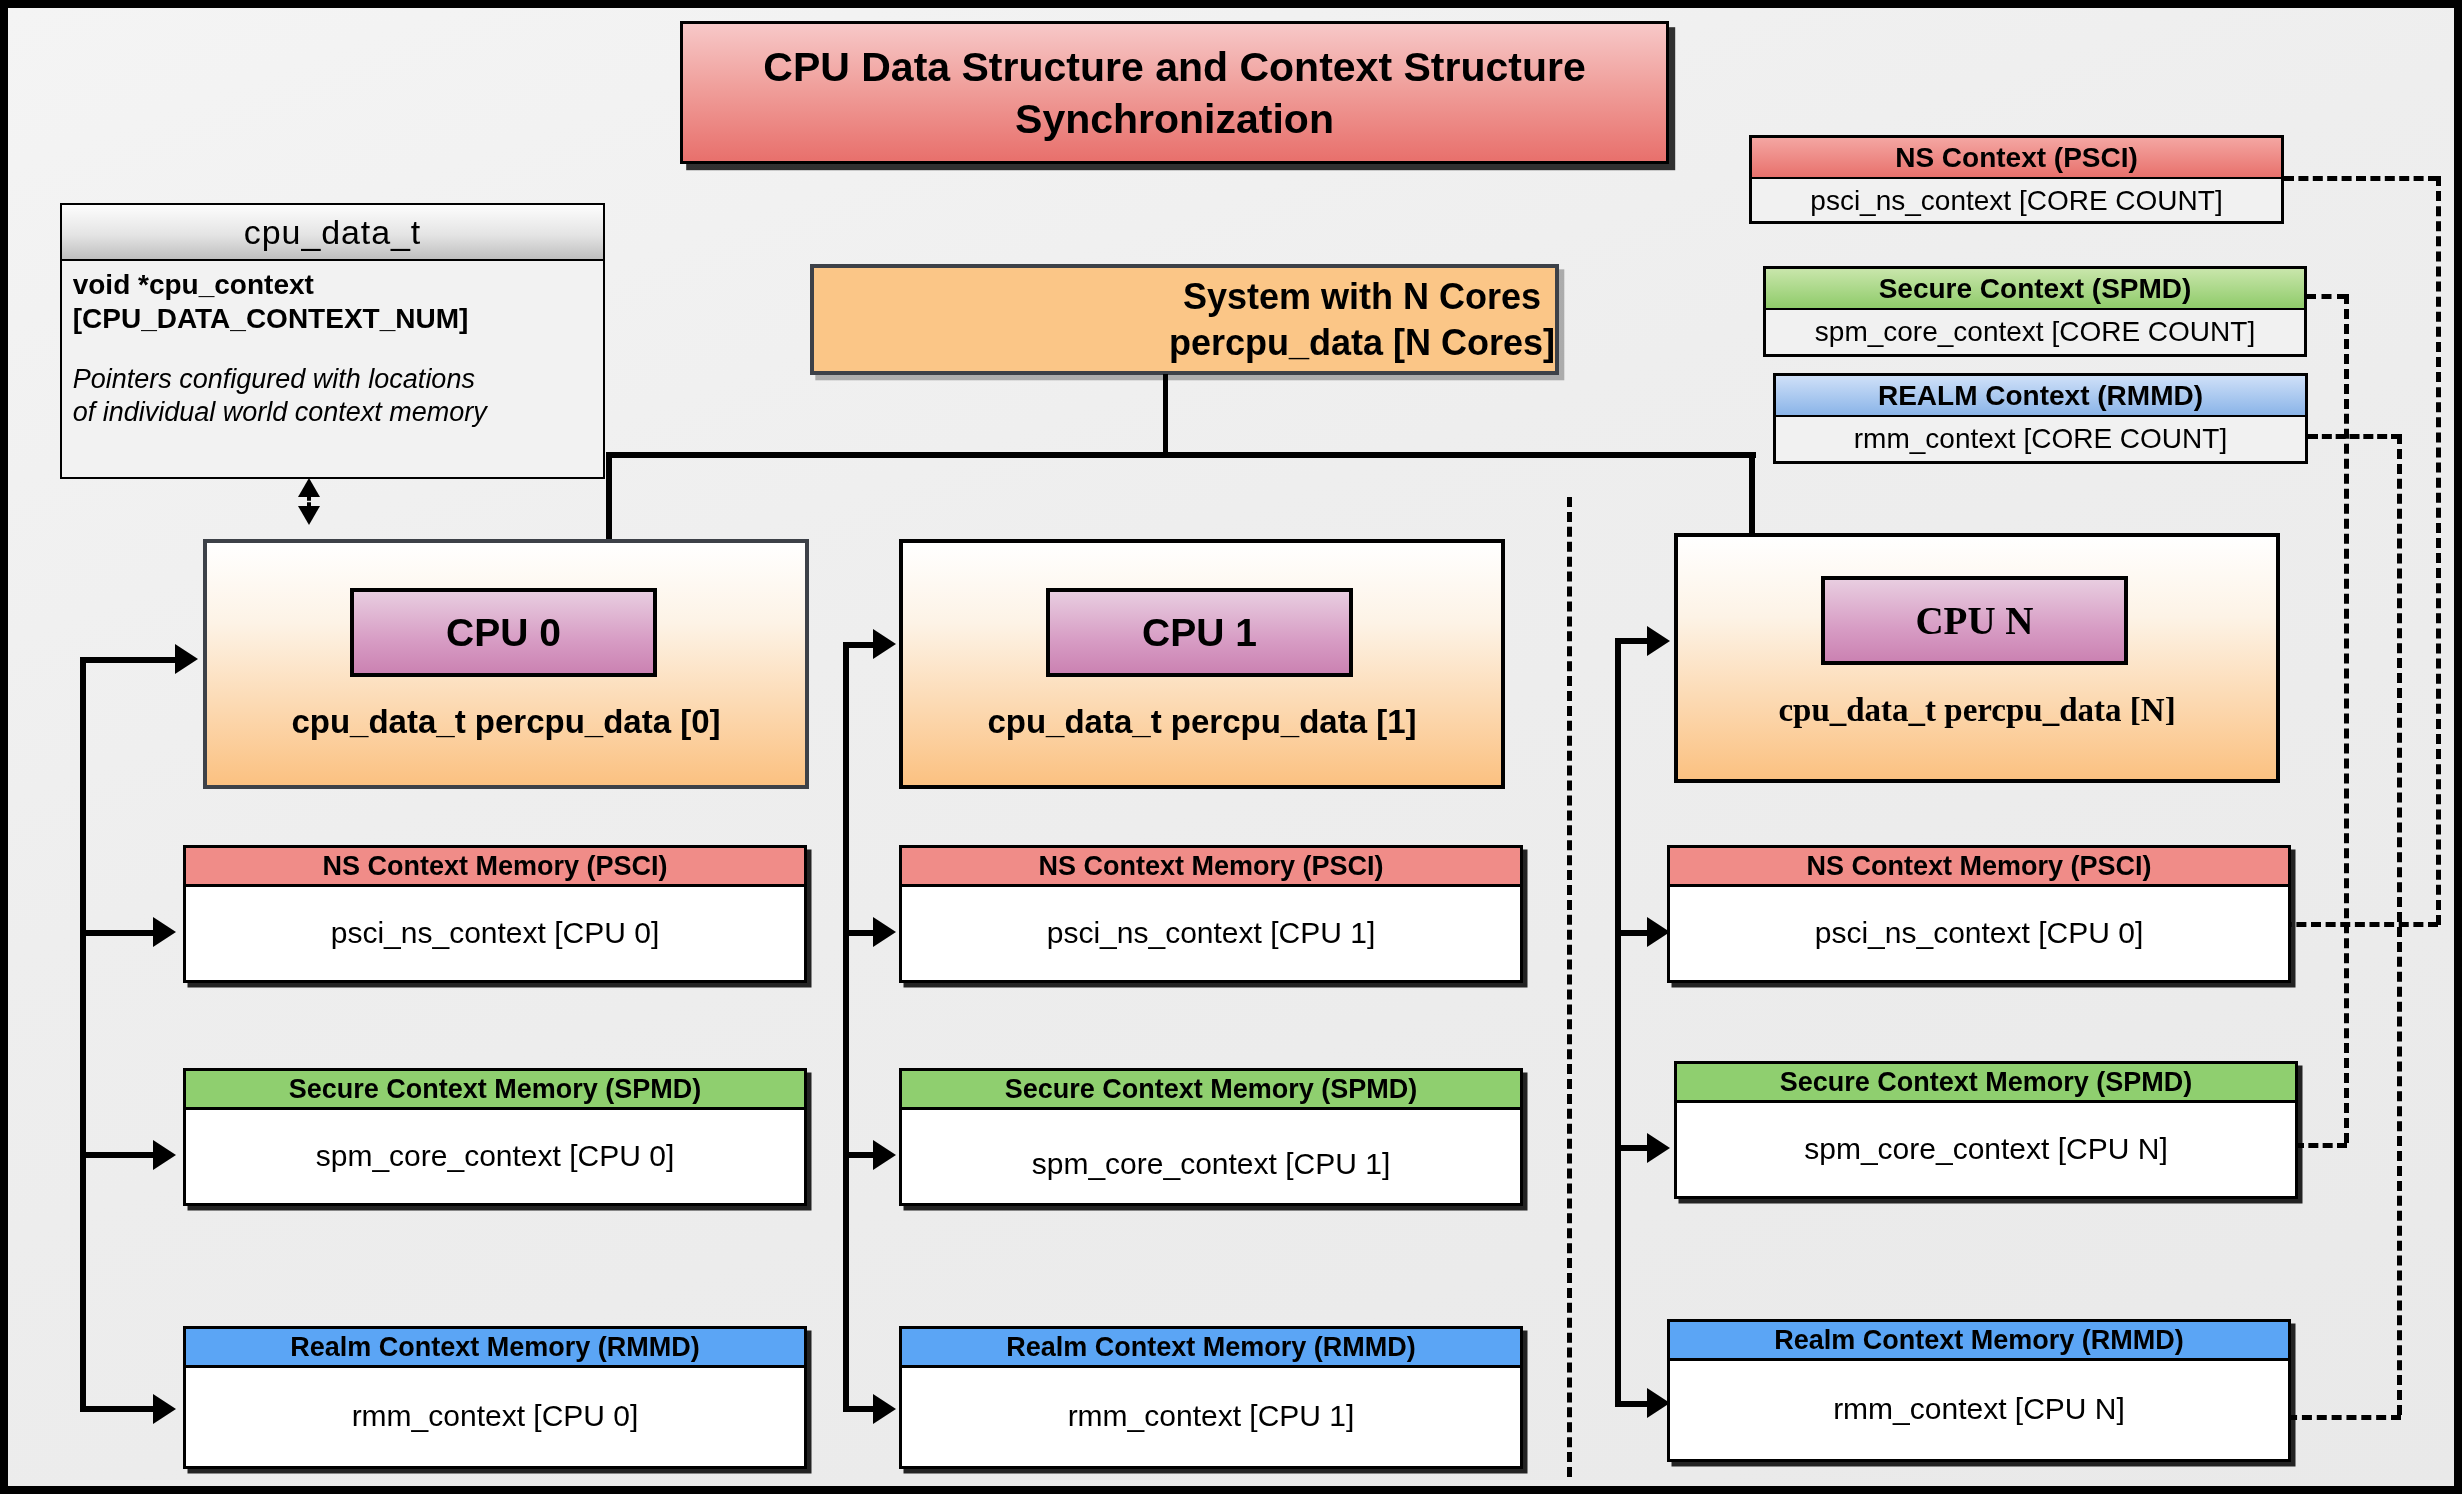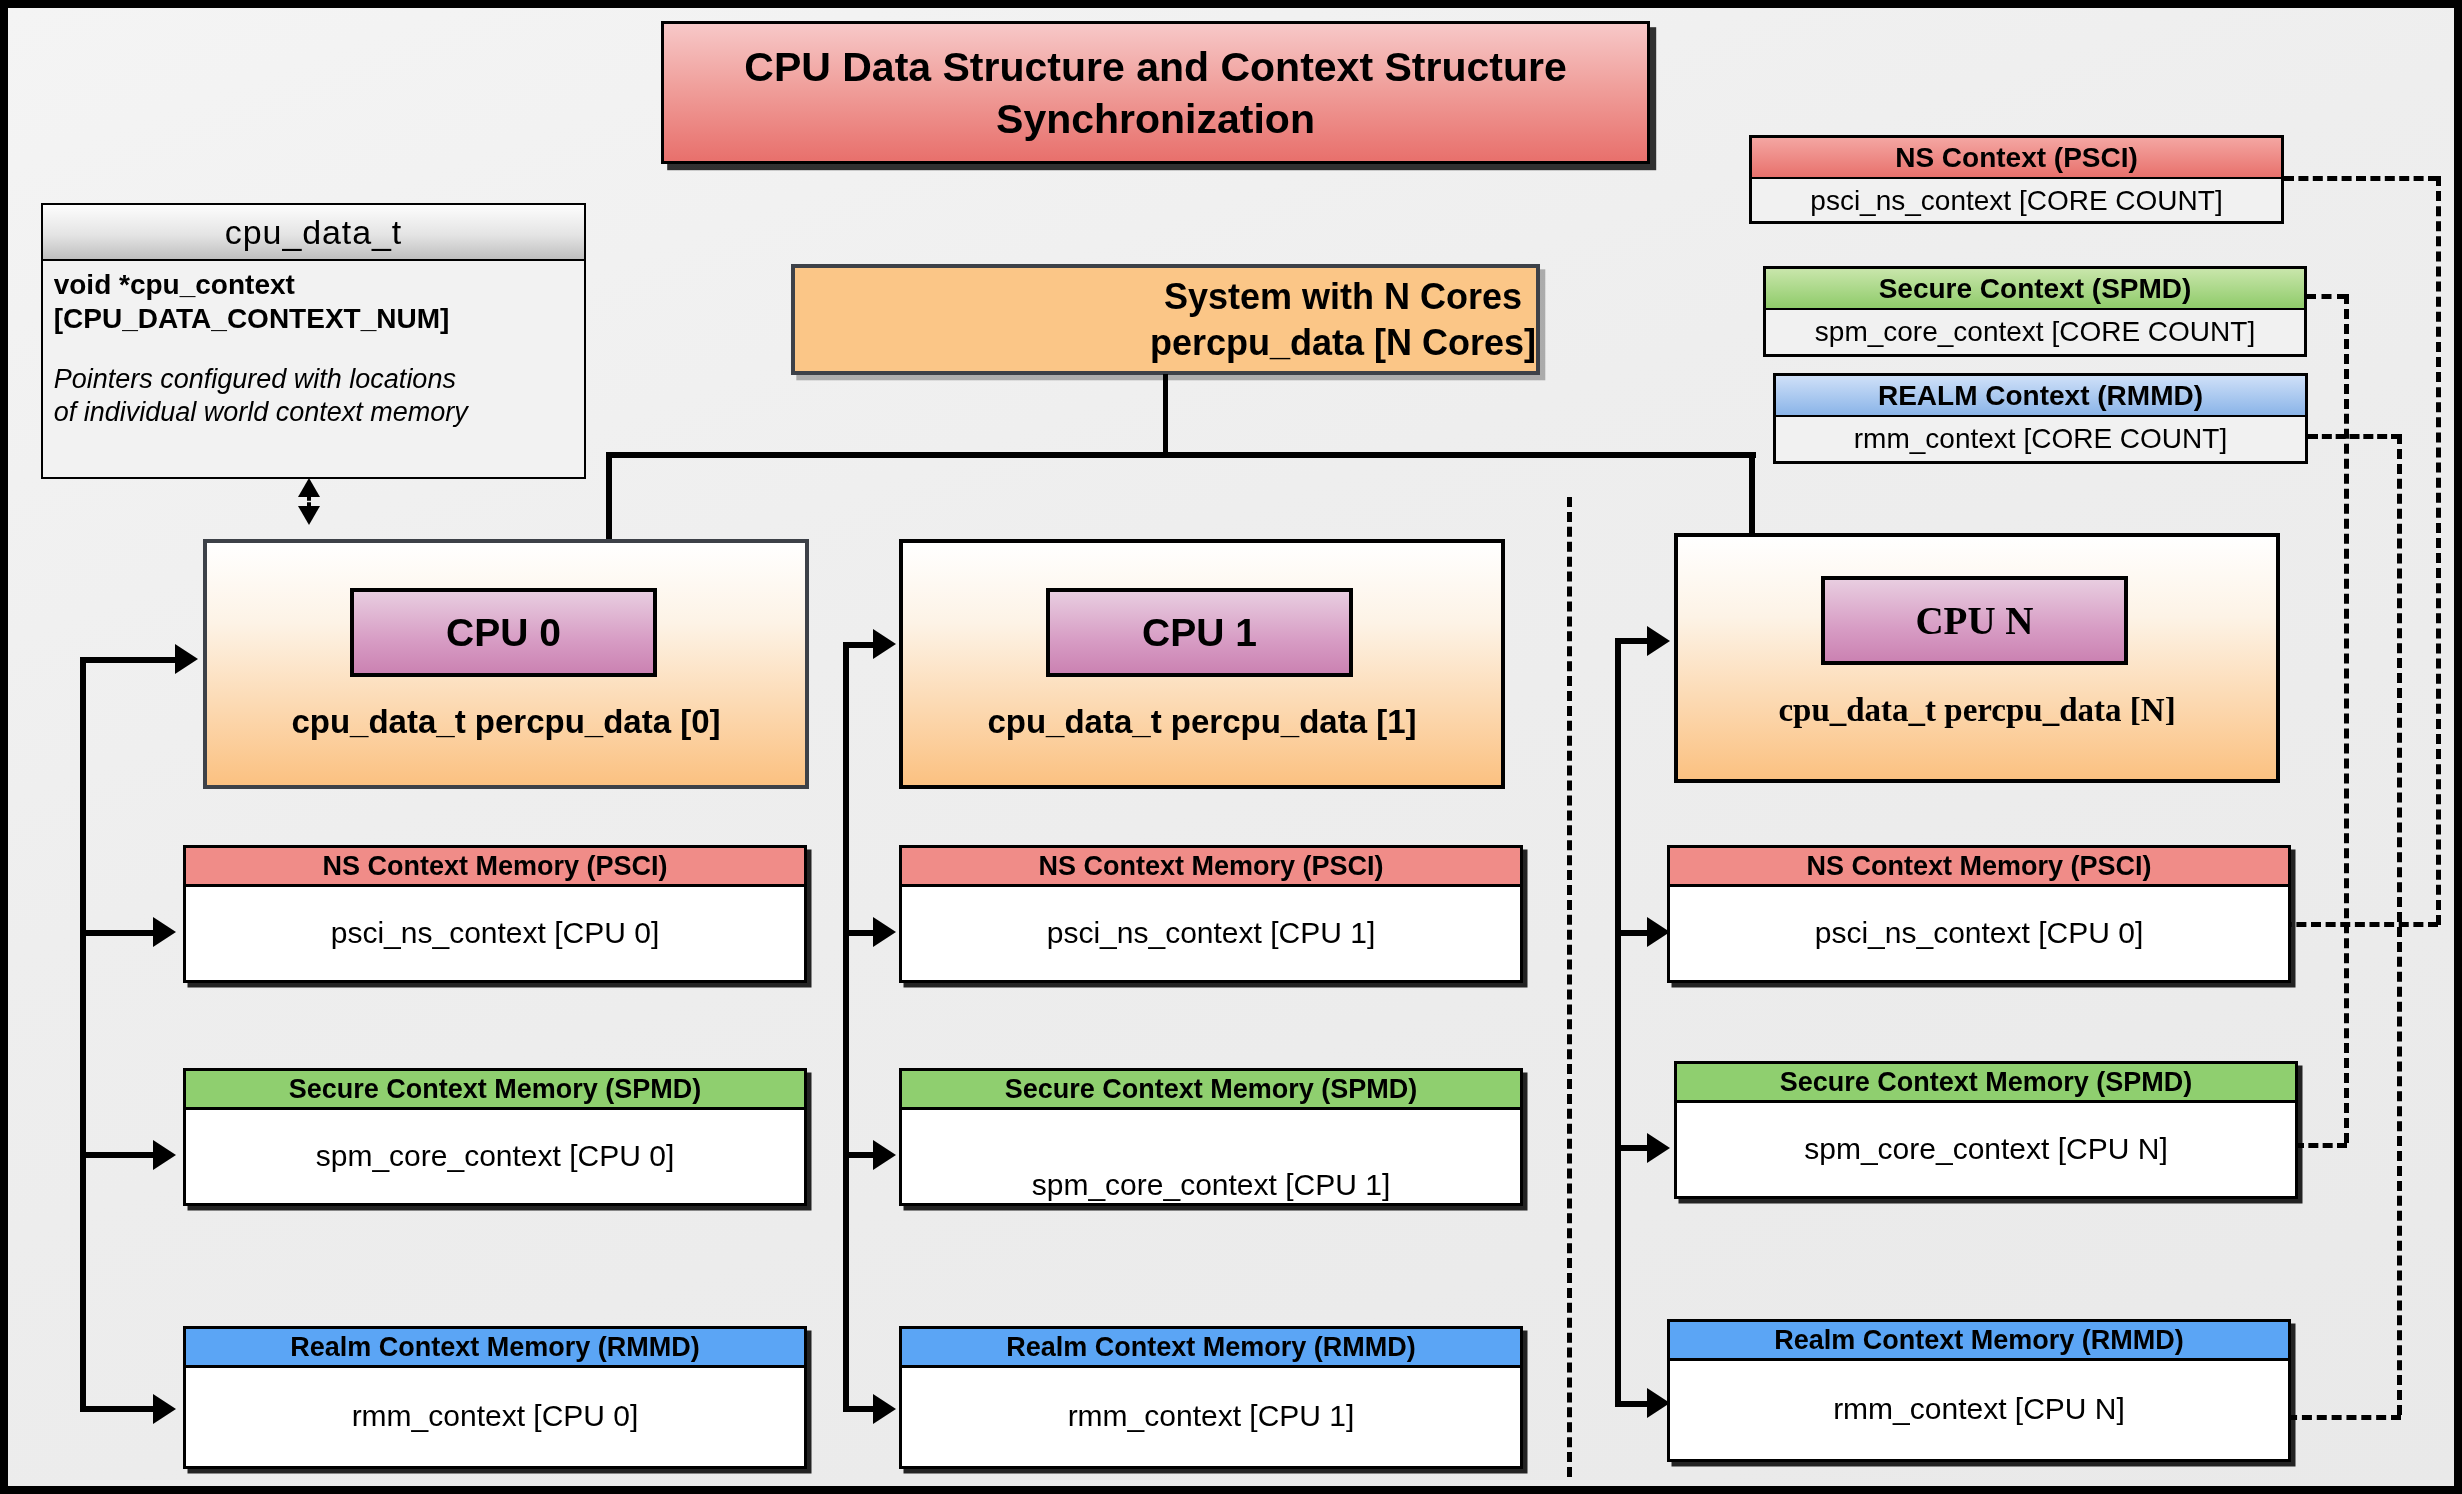--- a/index.html
+++ b/index.html
@@ -22,20 +22,21 @@
     position: absolute;
     left: 8px;  top: 8px;
     width: 2446px; height: 1478px;
     background: linear-gradient(160deg, #f4f4f4 0%, #eeeeee 40%, #e9e9e9 100%);
   }
   .box {
     position: absolute;
     box-sizing: border-box;
     border: 3.6px solid #000;
     text-align: center;
+    margin-left: 19px;
   }
   .shadowbox {
     box-shadow: 6.2px 6.2px 0 0 rgba(0,0,0,0.80);
   }
   .title-box {
     background: linear-gradient(180deg, #f7c8c8 0%, #f0a09c 45%, #e8706c 100%);
     font-weight: bold;
     font-size: 41px;
     line-height: 52px;
     color: #000;
@@ -302,21 +303,21 @@
     <div class="cpu-label" style="top:160px;">cpu_data_t percpu_data [1]</div>
   </div>
 
   <div class="mem-box" style="left:899px; top:845px; width:624px; height:138px;">
     <div class="mem-head hdr-ns-flat">NS Context Memory (PSCI)</div>
     <div class="mem-body" style="height:92px;">psci_ns_context [CPU 1]</div>
   </div>
 
   <div class="mem-box" style="left:899px; top:1068px; width:624px; height:138px;">
     <div class="mem-head hdr-secure-flat">Secure Context Memory (SPMD)</div>
-    <div class="mem-body" style="height:108px;margin-top:21px;">spm_core_context [CPU 1]</div>
+    <div class="mem-body" style="height:108px;">spm_core_context [CPU 1]</div>
   </div>
 
   <div class="mem-box" style="left:899px; top:1326px; width:624px; height:143px;">
     <div class="mem-head hdr-realm-flat">Realm Context Memory (RMMD)</div>
     <div class="mem-body" style="height:96px;">rmm_context [CPU 1]</div>
   </div>
 
   <div class="ln ln-v" style="left:843px; top:642px; height:768px;"></div>
   <div class="ln ln-h" style="left:843px; top:642px; width:36px;"></div>
   <div class="arrow-r" style="left:873px; top:629px;"></div>

